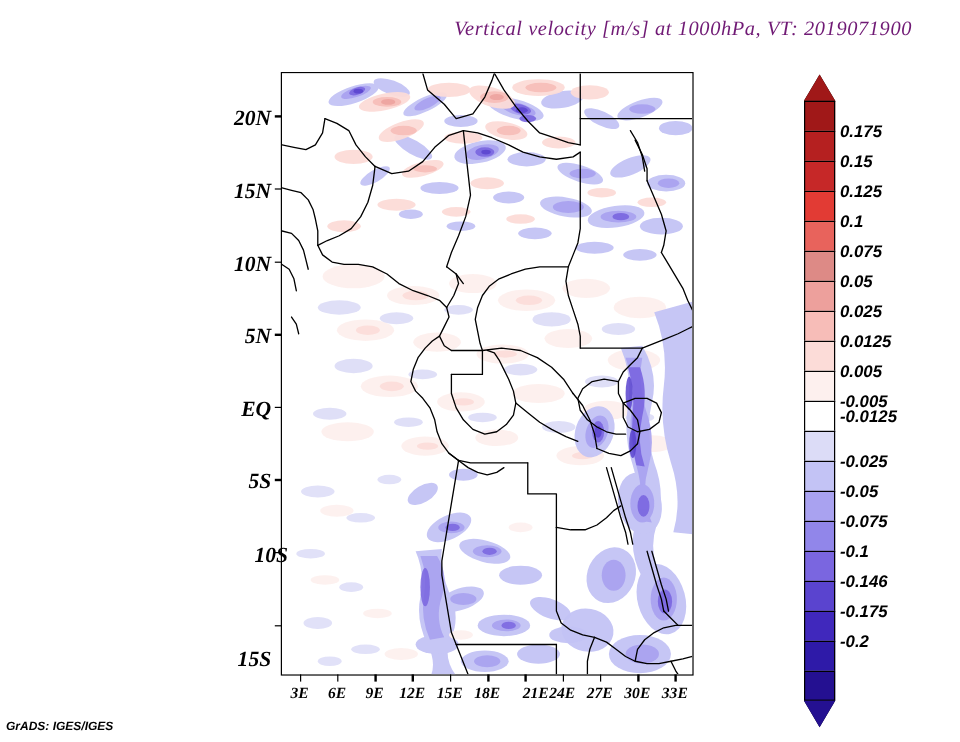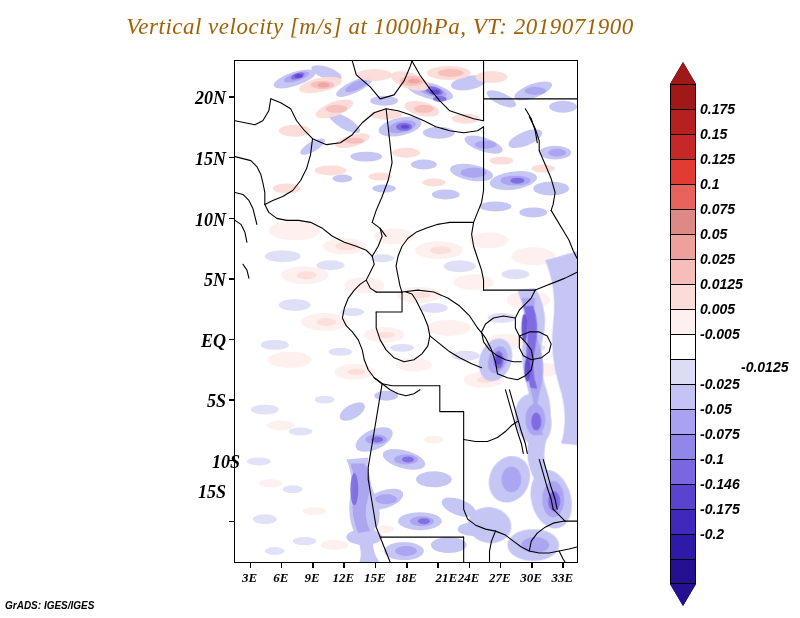--- a/index.html
+++ b/index.html
@@ -1,22 +1,22 @@
 <!DOCTYPE html>
 <html><head>
 <meta charset="utf-8">
 <style>
   html,body{margin:0;padding:0;background:#ffffff;}
   body{width:800px;height:618px;position:relative;overflow:hidden;
        font-family:"Liberation Sans",sans-serif;}
 
   #title{
-    position:absolute; left:0; top:14px; width:760px; text-align:center;
+    position:absolute; left:0; top:14px; width:760px; text-align:right;
     font-family:"Liberation Serif",serif; font-style:italic;
-    font-size:23px; color:#a16207; letter-spacing:0.5px; white-space:nowrap;
+    font-size:17px; color:#701a75; letter-spacing:0.5px; white-space:nowrap;
   }
 
   
   #plot{
     position:absolute; left:234px; top:60px; width:344px; height:503px;
     border:1.5px solid #000; box-sizing:border-box; background:#ffffff;
     overflow:hidden;
   }
   #mapsvg{position:absolute;left:0;top:0;width:100%;height:100%;}
 
@@ -368,21 +368,21 @@
     <div class="ylab" style="left: 186px; width: 40px; top: 209.566px;">10N</div>
     <div class="ytick" style="left: 229px; top: 217.566px;"></div>
     <div class="ylab" style="left: 186px; width: 40px; top: 270.169px;">5N</div>
     <div class="ytick" style="left: 229px; top: 278.169px;"></div>
     <div class="ylab" style="left: 186px; width: 40px; top: 330.771px;">EQ</div>
     <div class="ytick" style="left: 229px; top: 338.771px;"></div>
     <div class="ylab" style="left: 186px; width: 40px; top: 391.373px;">5S</div>
     <div class="ytick" style="left: 229px; top: 399.373px;"></div>
     <div class="ylab" style="left: 200px; width: 40px; top: 451.976px;">10S</div>
     <div class="ytick" style="left: 229px; top: 459.976px;"></div>
-    <div class="ylab" style="left: 186px; width: 40px; top: 482px;">15S</div>
+    <div class="ylab" style="left: 186px; width: 40px; top: 539px;">15S</div>
     <div class="ytick" style="left: 229px; top: 520.578px;"></div>
     <div class="xlab" style="left: 229.636px; width: 40px; top: 570px;">3E</div>
     <div class="xtick" style="left: 249.636px; top: 562px;"></div>
     <div class="xlab" style="left: 260.909px; width: 40px; top: 570px;">6E</div>
     <div class="xtick" style="left: 280.909px; top: 562px;"></div>
     <div class="xlab" style="left: 292.182px; width: 40px; top: 570px;">9E</div>
     <div class="xtick" style="left: 312.182px; top: 562px;"></div>
     <div class="xlab" style="left: 323.455px; width: 40px; top: 570px;">12E</div>
     <div class="xtick" style="left: 343.455px; top: 562px;"></div>
     <div class="xlab" style="left: 354.727px; width: 40px; top: 570px;">15E</div>
@@ -431,20 +431,20 @@
 <div class="clab" style="top: 102px;">0.175</div>
 <div class="clab" style="top: 127px; text-align: right;">0.15</div>
 <div class="clab" style="top: 152px;">0.125</div>
 <div class="clab" style="top: 177px;">0.1</div>
 <div class="clab" style="top: 202px;">0.075</div>
 <div class="clab" style="top: 227px;">0.05</div>
 <div class="clab" style="top: 252px;">0.025</div>
 <div class="clab" style="top: 277px;">0.0125</div>
 <div class="clab" style="top: 302px;">0.005</div>
 <div class="clab" style="top: 327px;">-0.005</div>
-<div class="clab" style="top: 360px; margin-left: 41px;">-0.0125</div>
+<div class="clab" style="top: 340px;">-0.0125</div>
 <div class="clab" style="top: 377px;">-0.025</div>
 <div class="clab" style="top: 402px;">-0.05</div>
 <div class="clab" style="top: 427px;">-0.075</div>
 <div class="clab" style="top: 452px;">-0.1</div>
 <div class="clab" style="top: 477px;">-0.146</div>
 <div class="clab" style="top: 502px;">-0.175</div>
 <div class="clab" style="top: 527px;">-0.2</div>
 
 </body></html>

